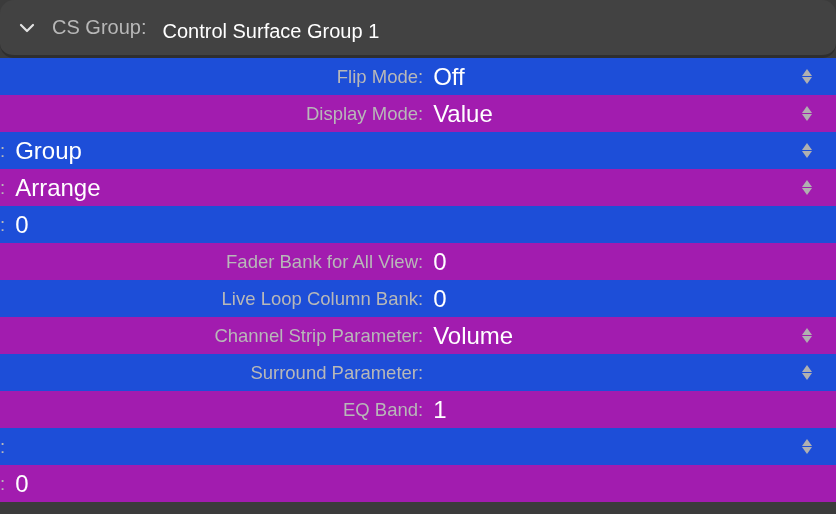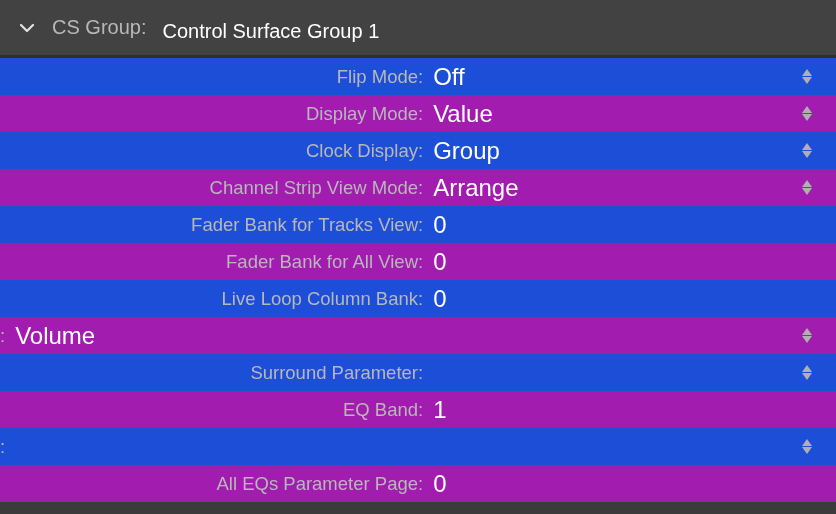--- a/index.html
+++ b/index.html
@@ -11,20 +11,21 @@
     background: #3b3b3b;
   }
   .header {
     height: 58px;
     background: #424242;
     display: flex;
     align-items: center;
     padding-left: 18px;
     border-bottom: 3px solid #2e2e2e;
     gap: 16px;
+    border-radius: 14px;
   }
   .chevron {
     width: 18px; height: 18px;
     display: flex; align-items: center; justify-content: center;
     cursor: pointer;
   }
   .chevron svg { width: 18px; height: 18px; }
   .header-label {
     color: #b8b8b8;
     font-size: 20px;
@@ -115,61 +116,59 @@
       <div class="updown">
         <svg viewBox="0 0 10 7">
           <path class="arrow-fill" d="M5 0 L10 7 L0 7 Z"></path>
         </svg>
         <svg viewBox="0 0 10 7">
           <path class="arrow-fill" d="M0 0 L10 0 L5 7 Z"></path>
         </svg>
       </div>
     </div>
     <div class="row alt">
-      <span class="row-label">Clock Display</span>
       <span class="row-colon">:</span>
       <span class="row-value">Group</span>
       <div class="updown">
         <svg viewBox="0 0 10 7">
           <path class="arrow-fill" d="M5 0 L10 7 L0 7 Z"></path>
         </svg>
         <svg viewBox="0 0 10 7">
           <path class="arrow-fill" d="M0 0 L10 0 L5 7 Z"></path>
         </svg>
       </div>
     </div>
     <div class="row">
-      <span class="row-label">Channel Strip View Mode</span>
       <span class="row-colon">:</span>
       <span class="row-value">Arrange</span>
       <div class="updown">
         <svg viewBox="0 0 10 7">
           <path class="arrow-fill" d="M5 0 L10 7 L0 7 Z"></path>
         </svg>
         <svg viewBox="0 0 10 7">
           <path class="arrow-fill" d="M0 0 L10 0 L5 7 Z"></path>
         </svg>
       </div>
     </div>
     <div class="row alt">
-      <span class="row-label">Fader Bank for Tracks View</span>
       <span class="row-colon">:</span>
       <span class="row-value">0</span>
     </div>
     <div class="row">
       <span class="row-label">Fader Bank for All View</span>
       <span class="row-colon">:</span>
       <span class="row-value">0</span>
     </div>
     <div class="row alt">
       <span class="row-label">Live Loop Column Bank</span>
       <span class="row-colon">:</span>
       <span class="row-value">0</span>
     </div>
     <div class="row">
+      <span class="row-label">Channel Strip Parameter</span>
       <span class="row-colon">:</span>
       <span class="row-value">Volume</span>
       <div class="updown">
         <svg viewBox="0 0 10 7">
           <path class="arrow-fill" d="M5 0 L10 7 L0 7 Z"></path>
         </svg>
         <svg viewBox="0 0 10 7">
           <path class="arrow-fill" d="M0 0 L10 0 L5 7 Z"></path>
         </svg>
       </div>
@@ -196,17 +195,16 @@
       <div class="updown">
         <svg viewBox="0 0 10 7">
           <path class="arrow-fill" d="M5 0 L10 7 L0 7 Z"></path>
         </svg>
         <svg viewBox="0 0 10 7">
           <path class="arrow-fill" d="M0 0 L10 0 L5 7 Z"></path>
         </svg>
       </div>
     </div>
     <div class="row">
-      <span class="row-label">All EQs Parameter Page</span>
       <span class="row-colon">:</span>
       <span class="row-value">0</span>
     </div>
   </div>
 
 </body></html>

